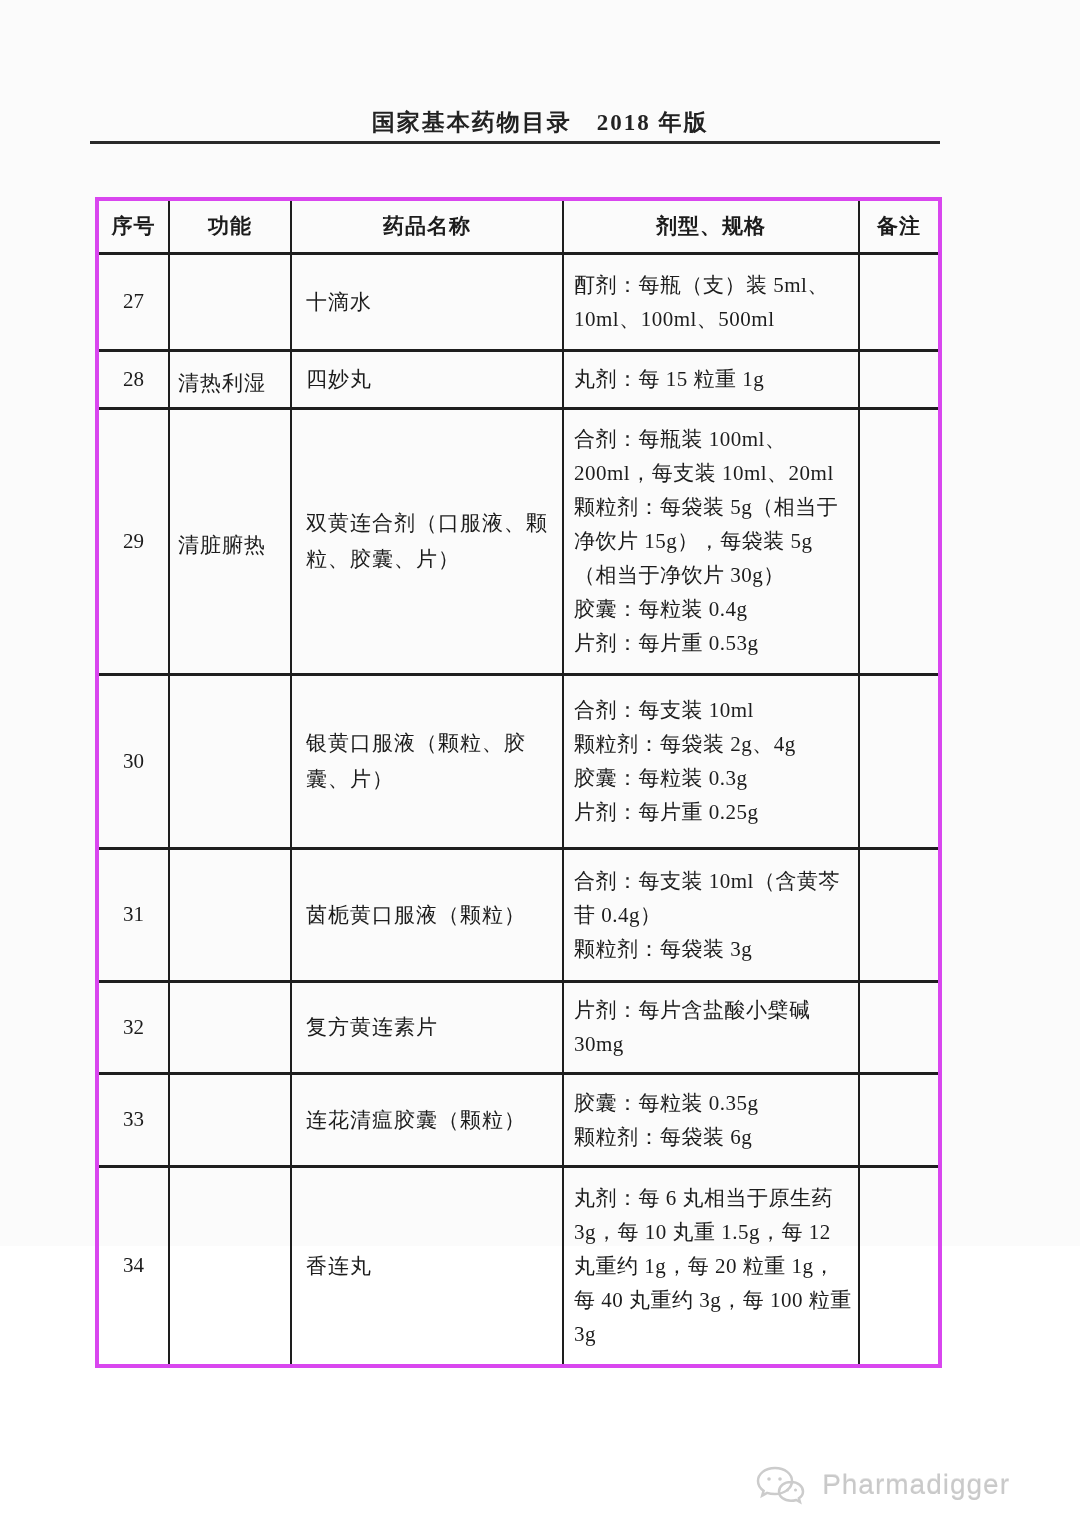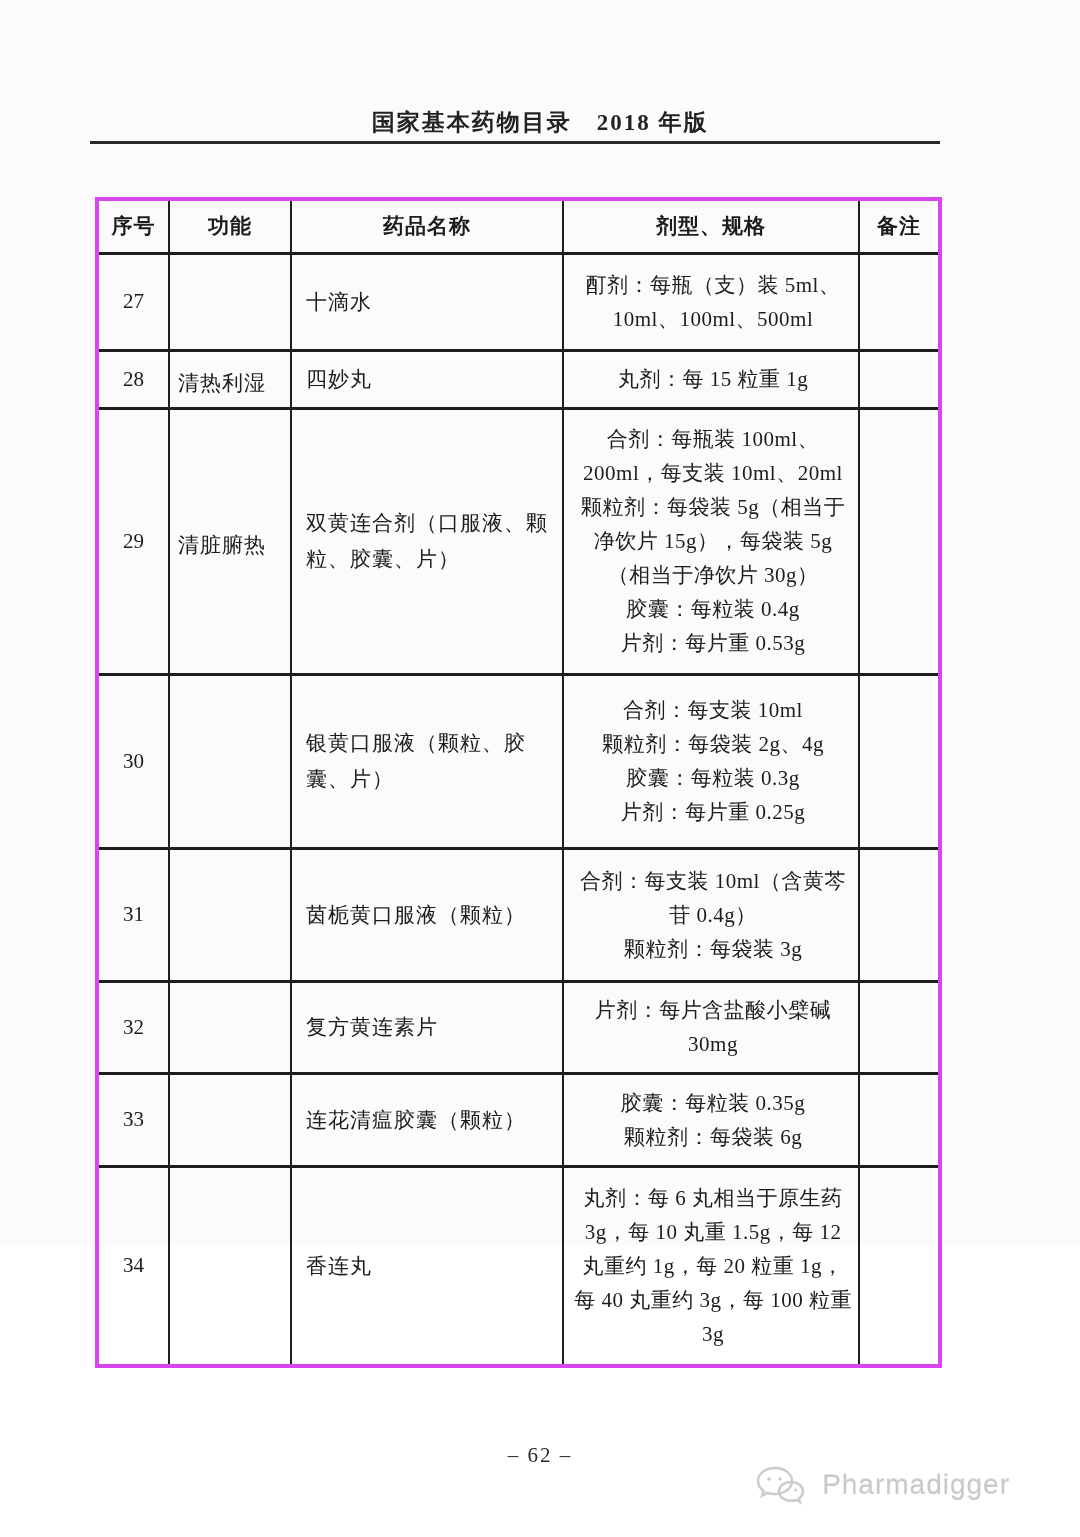--- a/index.html
+++ b/index.html
@@ -66,21 +66,21 @@
   tbody tr:nth-child(2) { height: 58px; }
   tbody tr:nth-child(3) { height: 266px; }
   tbody tr:nth-child(4) { height: 174px; }
   tbody tr:nth-child(5) { height: 133px; }
   tbody tr:nth-child(6) { height: 92px; }
   tbody tr:nth-child(7) { height: 93px; }
   tbody tr:nth-child(8) { height: 200px; }
   td.td-no   { text-align: center; }
   td.td-func { text-align: left; padding: 12px 4px 4px 8px; letter-spacing: 1px; }
   td.td-name { text-align: left; padding: 6px 8px 6px 14px; line-height: 36px; letter-spacing: 1px; }
-  td.td-spec { text-align: center; padding: 8px 6px 8px 10px; }
+  td.td-spec { text-align: left; padding: 8px 6px 8px 10px; }
   td.td-note { }
   .spec-line { line-height: 34px; letter-spacing: 0.5px; }
   .page-number {
     position: absolute;
     top: 1443px;
     left: 0;
     width: 100%;
     text-align: center;
     font-size: 21px;
     color: #2a2a2a;
@@ -205,21 +205,20 @@
           <td class="td-func"></td>
           <td class="td-name">香连丸</td>
           <td class="td-spec">
             <div class="spec-line">丸剂：每 6 丸相当于原生药 3g，每 10 丸重 1.5g，每 12 丸重约 1g，每 20 粒重 1g，每 40 丸重约 3g，每 100 粒重 3g</div>
           </td>
           <td class="td-note"></td>
         </tr>
       </tbody>
   </table>
 
-  <div class="page-number">– 62 –</div>
 
   <div class="watermark">
     <span class="wm-icon">
       <svg width="52" height="42" viewBox="0 0 52 42">
         <g fill="none" stroke="#cccccc" stroke-width="2.5">
           <path d="M21 4 C11 4 4 10 4 17 c0 4 2.2 7.4 5.6 9.7 l-1.4 5 4.9-2.8 c2.4 0.8 5 1.1 7.9 1.1 9.9 0 17-6 17-13 S31 4 21 4 Z"></path>
           <path d="M37 18 c-7 0 -12 4.2 -12 9.4 0 5.2 5 9.4 12 9.4 1.9 0 3.7-0.3 5.3-0.8 l3.6 2 -1-3.7 c2.5-1.7 4.1-4.2 4.1-6.9 0-5.2-5-9.4-12-9.4 Z"></path>
         </g>
         <g fill="#cccccc">
           <circle cx="15" cy="15" r="1.8"></circle>

